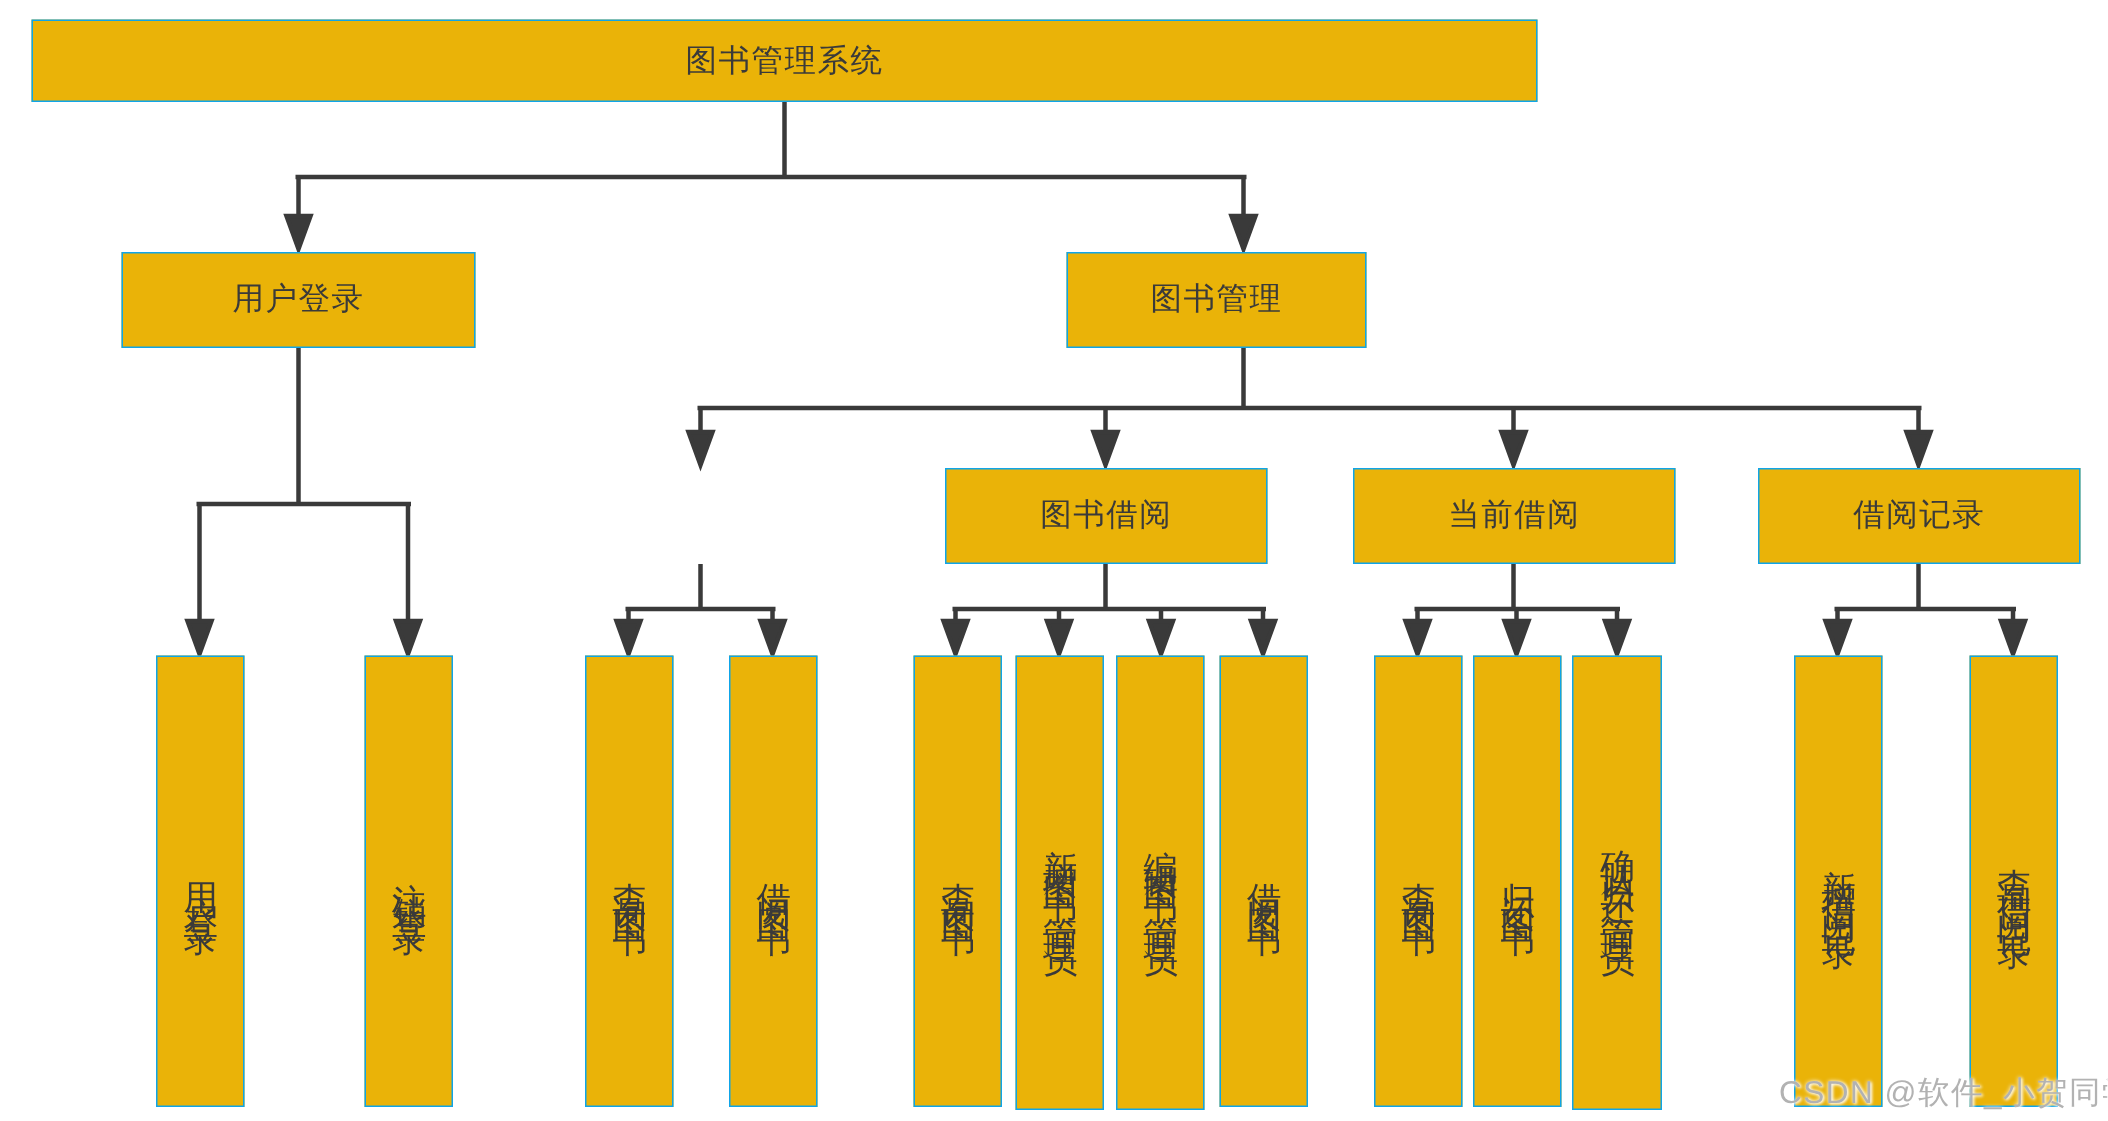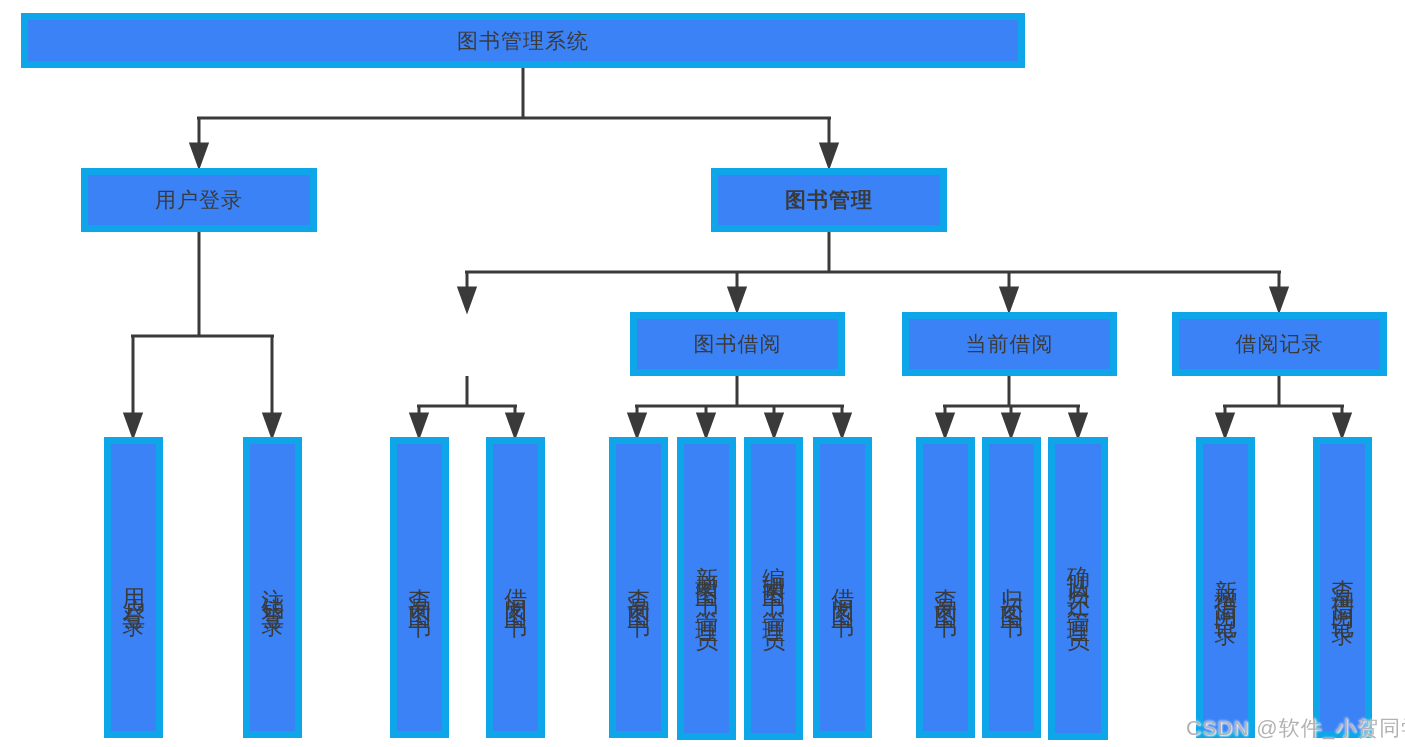--- a/index.html
+++ b/index.html
@@ -18,22 +18,22 @@
   .connectors {
     position: absolute;
     left: 0; top: 0;
     width: 1405px;
     height: 747px;
     pointer-events: none;
   }
   .node {
     position: absolute;
     box-sizing: border-box;
-    border: 7px solid #0ea5e9;
-    background: #3b82f6;
+    border: 1px solid #0ea5e9;
+    background: #eab308;
     color: #3a3a3a;
     display: flex;
     align-items: center;
     justify-content: center;
     font-size: 21px;
     line-height: 1.2;
     white-space: nowrap;
   }
   .hnode { letter-spacing: 1px; }
   .vnode {
@@ -117,21 +117,21 @@
     <line x1="1223" y1="406" x2="1344" y2="406"></line>
     <line x1="1225" y1="406" x2="1225" y2="416"></line>
     <polygon points="1217,414 1233,414 1225,436"></polygon>
     <line x1="1342" y1="406" x2="1342" y2="416"></line>
     <polygon points="1334,414 1350,414 1342,436"></polygon>
   </svg>
 
   <div class="node hnode" style="left:21px; top:13px; width:1004px; height:55px;">图书管理系统</div>
 
   <div class="node hnode" style="left:81px; top:168px; width:236px; height:64px;">用户登录</div>
-  <div class="node hnode" style="left:711px; top:168px; width:236px; height:64px;font-weight:bold;">图书管理</div>
+  <div class="node hnode" style="left:711px; top:168px; width:200px; height:64px;">图书管理</div>
 
   <div class="node hnode" style="left:902px; top:312px; width:215px; height:64px;">当前借阅</div>
   <div class="node hnode" style="left:630px; top:312px; width:215px; height:64px;">图书借阅</div>
   <div class="node hnode" style="left:1172px; top:312px; width:215px; height:64px;">借阅记录</div>
 
   <div class="node vnode" style="left:104px; top:437px; width:59px; height:301px;">用户登录</div>
   <div class="node vnode" style="left:243px; top:437px; width:59px; height:301px;">注销登录</div>
 
   <div class="node vnode" style="left:390px; top:437px; width:59px; height:301px;">查询图书</div>
   <div class="node vnode" style="left:486px; top:437px; width:59px; height:301px;">借阅图书</div>

